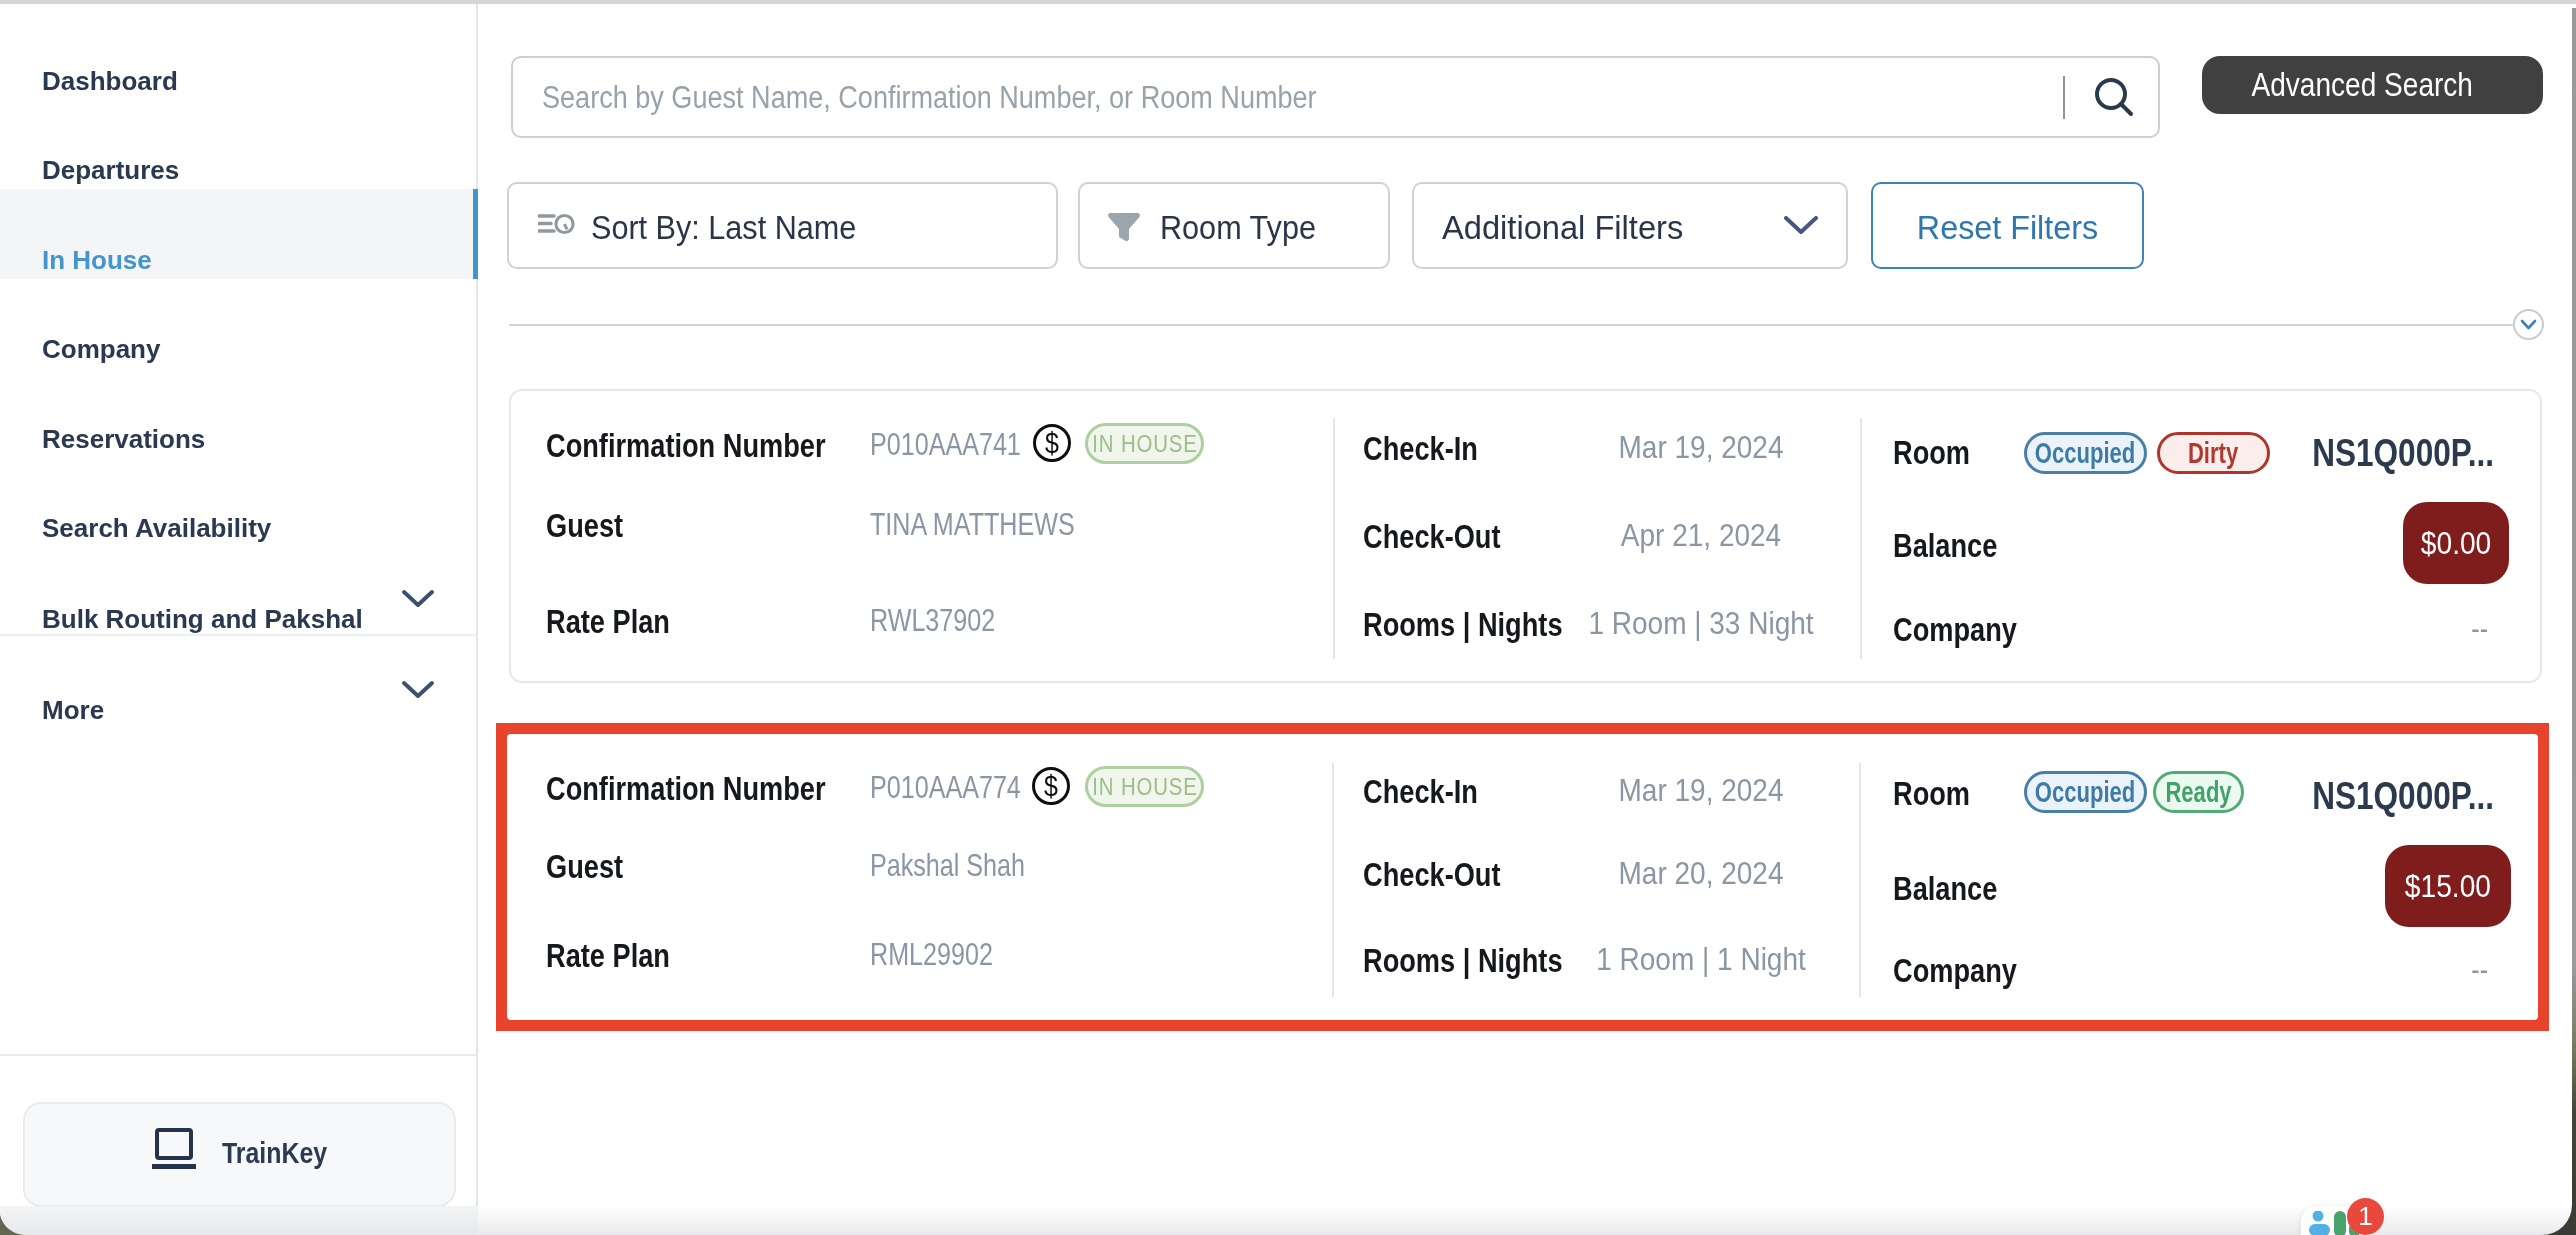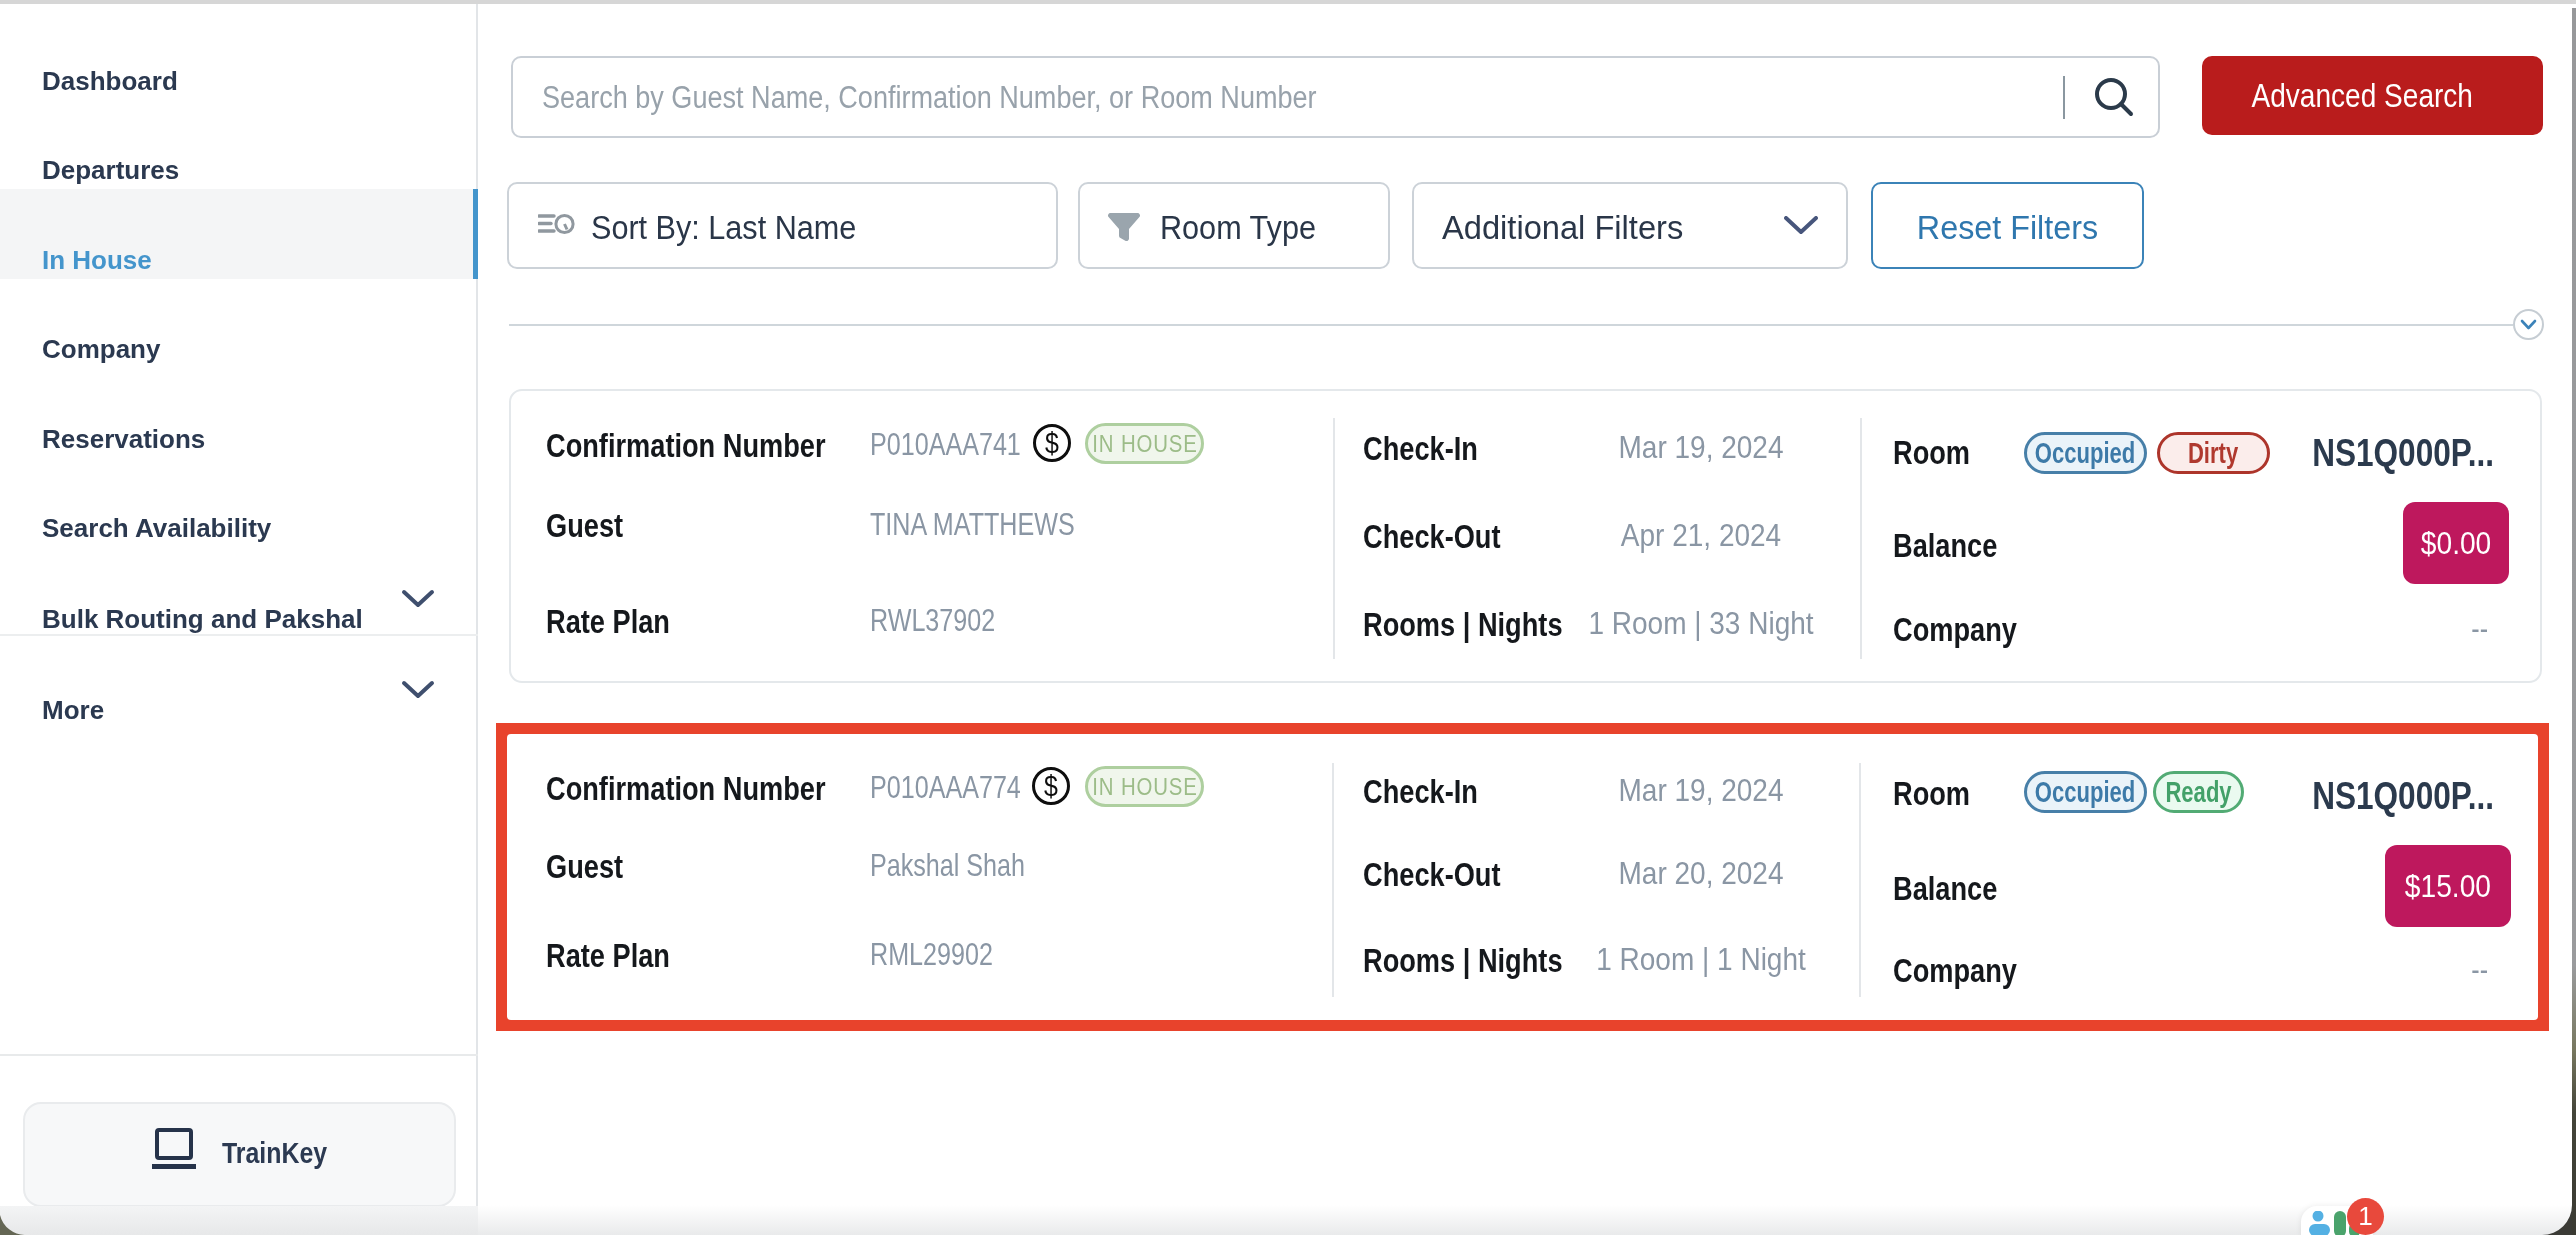--- a/index.html
+++ b/index.html
@@ -30,21 +30,21 @@
   #botmain { left:478px; top:1205px; width:2094px; height:30px; background:linear-gradient(rgba(255,255,255,0),#e9eaeb); }
 
   
   #rstrip { left:2572px; top:8px; width:4px; height:1227px;
      background:linear-gradient(#97989a 0%, #9a9b9d 78%, #77775f 85%, #44453a 90%, #3a3a32 100%); }
 
   
   #searchbox { left:511px; top:56px; width:1649px; height:82px; border:2px solid #c9cfd6; border-radius:10px; background:#fff; }
   #searchph { left:542px; top:80px; font-size:31px; color:#98a2ab; position:absolute; white-space:nowrap; transform:scaleX(.873); transform-origin:0 50%; }
   #searchsep { left:2063px; top:76px; width:2px; height:43px; background:#8a97a0; position:absolute; }
-  #advbtn { left:2202px; top:56px; width:341px; height:79px; background:#b91c1c; border-radius:10px;
+  #advbtn { left:2202px; top:56px; width:341px; height:58px; background:#404040; border-radius:18px;
      color:#fff; font-size:33px; display:flex; align-items:center; justify-content:center; }
   #advbtn>span { display:inline-block; transform:scaleX(.85); white-space:nowrap; }
 
   .fbox { position:absolute; top:182px; height:87px; border:2px solid #ccd2d8; border-radius:10px; background:#fff; }
   .ftext { position:absolute; font-size:34px; color:#2a3648; white-space:nowrap; transform:scaleX(.9); transform-origin:0 50%; }
   #sortbox { left:507px; width:551px; }
   #roombox { left:1078px; width:312px; }
   #addlbox { left:1412px; width:436px; }
   #resetbox { left:1871px; top:182px; width:273px; height:87px; border:2px solid #3b83b8; border-radius:10px;
      position:absolute; background:#fff; }
@@ -58,21 +58,21 @@
   .card { position:absolute; background:#fff; border:2px solid #e4e8eb; border-radius:13px; }
   #card1 { left:509px; top:389px; width:2033px; height:294px; }
   #redwrap { left:496px; top:723px; width:2053px; height:308px; background:#e8432c; position:absolute; }
   #card2 { left:507px; top:734px; width:2031px; height:286px; border:none; border-radius:4px; }
 
   .lbl { position:absolute; font-size:34px; font-weight:700; color:#15181c; white-space:nowrap; transform:scaleX(.8); transform-origin:0 50%; }
   .val { position:absolute; font-size:32px; color:#8a96a4; white-space:nowrap; transform:scaleX(.785); transform-origin:0 50%; }
   .val.ctr { transform-origin:50% 50%; transform:scaleX(.875); }
   .val.rgt { transform-origin:100% 50%; }
   .vdiv { position:absolute; width:2px; background:#e3e6e9; }
-  .bluebox { position:absolute; background:#be185d; border-radius:12px; color:#fff; font-size:32px;
+  .bluebox { position:absolute; background:#7f1d1d; border-radius:24px; color:#fff; font-size:32px;
      display:flex; align-items:center; justify-content:center; }
   .bluebox>span { display:inline-block; transform:scaleX(.88); }
   .pill { position:absolute; border-radius:24px; font-weight:700; display:flex; align-items:center; justify-content:center; white-space:nowrap; }
   .pill>span { display:inline-block; transform:scaleX(.76); }
   .roomnum { position:absolute; font-size:38px; font-weight:700; color:#2b3a4d; white-space:nowrap; transform:scaleX(.83); transform-origin:100% 50%; }
 </style>
 </head>
 <body>
 <div id="page">
   <div id="topline" class="abs"></div>

